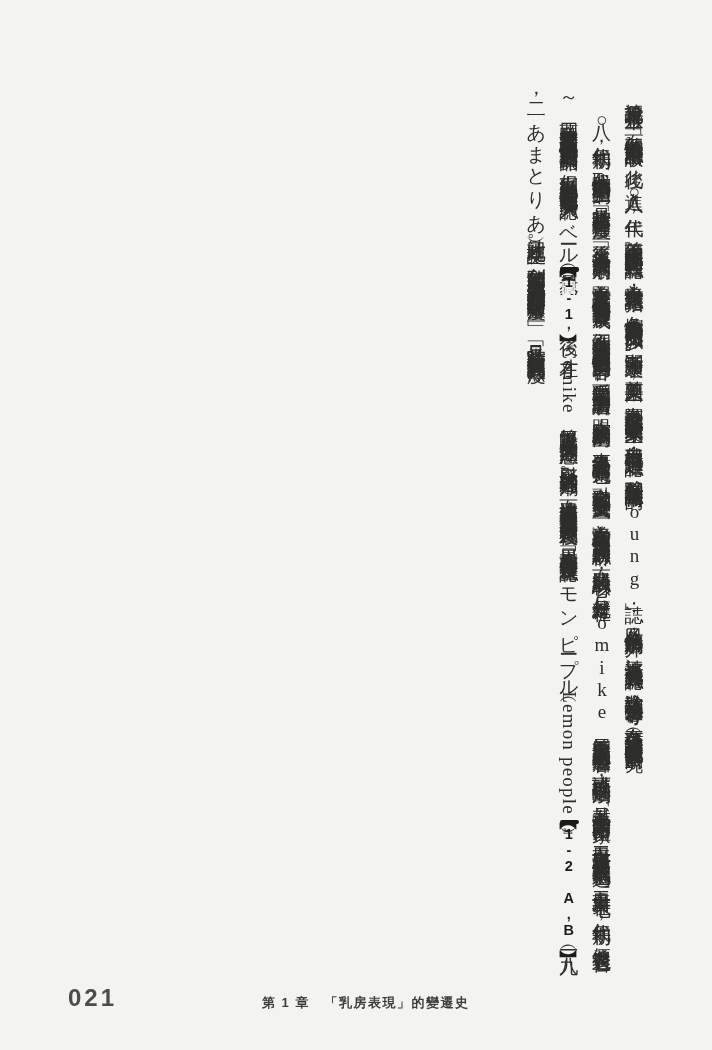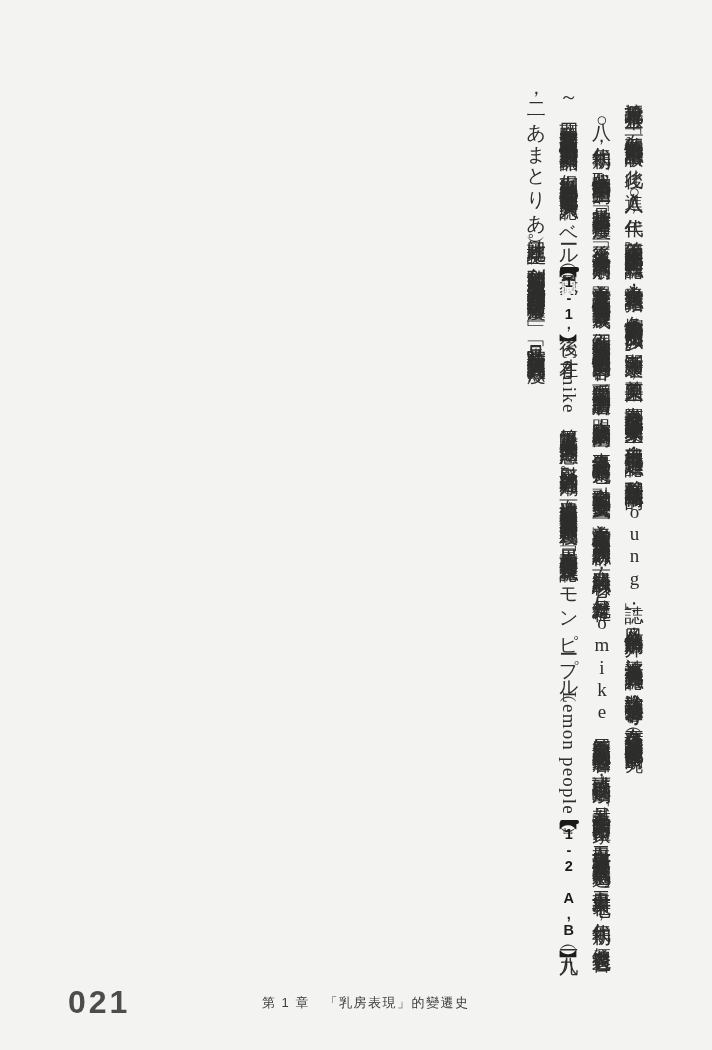--- a/index.html
+++ b/index.html
@@ -46,31 +46,32 @@
     text-orientation:upright;
     font-size:14.5px;
     font-weight:bold;
     letter-spacing:0;
   }
   .footer-pagenum{
     position:absolute;
     left:68px;top:984px;
     font-family:"Liberation Sans","DejaVu Sans",sans-serif;
     font-weight:bold;
-    font-size:32px;
+    font-size:24px;
     letter-spacing:3px;
     color:#4c4c4a;
   }
   .footer-chapter{
     position:absolute;
     left:262px;top:994px;
     font-family:"Liberation Sans","DejaVu Sans",sans-serif;
     font-size:13px;
     letter-spacing:1.5px;
     color:#3d3d3b;
+    font-weight:bold;
   }
 </style>
 </head>
 <body>
 
 <div class="page">
 
   <main class="text-area">
       <p class="para"><span class="seg">據說每月都有八十～一百部的「色情劇畫雜誌」出版。此後，進入八○年代，隨著從御宅文化中誕生的「蘿莉控雜誌」、「美少女漫畫雜誌」抬頭，色情劇畫的銷量開始反比例減少，漸漸開始衰退。其主要原因，在於團塊世代的讀者層開始成家立業，自然地不再購買這類雜誌，移動到青年雜誌等俗稱的「</span><span class="up">Young</span><span class="seg">誌」；以及作為情慾解消媒介，被逐漸漫畫化的寫真雜誌、泳裝雜誌刊物搶走客群等等，存在著各種說法（詳細請參考其他優秀作家的研究）。</span></p>
       <p class="para"><span class="seg">　八○年代初期，取代「色情劇畫」開疆拓土的，是當時被稱為「蘿莉控・漫畫」，後來正名為「美少女漫畫」的類別。「美少女漫畫」雖然是在「色情劇畫」的衰退背景下成長，卻不意味著這個類別的讀者來自原本「色情劇畫」的客群，反而獨立開拓了全新的讀者層。跟走寫實路線的劇畫不同，專為漫畫設計的非寫實角色，融合動漫式的可愛美少女畫風，「美少女漫畫」這個類別快速建立了廣大的粉絲群。而這群粉絲的核心，就是經常在</span><span class="up">Comike</span><span class="seg">等展會買賣同人誌的御宅族客層。或許可以說這個類別，就是在「美少女漫畫」的開山祖作家，吾妻日出夫登場後才有了爆發式的成長也不為過。吾妻日出夫早在七○年代初期，便發表過包含三～四頭身的非寫實漫畫式角色的微色情情節之科幻與喜劇作品；但直到以他為中心的夥伴們在七九年時發表了同人誌『シベール（希貝兒）』</span><span class="figref"><span class="figbr">【</span><span class="figicon">圖</span><span class="fignum">1-1</span><span class="figbr">】</span></span><span class="seg">後，才在Comike等漫展上吸引了廣大御宅族的注意，引發巨大的蘿莉控狂潮。而這波由業餘漫畫家掀起的旋風被商業出版社注意到後，日本最初的「蘿莉控・漫畫雜誌」『レモンピープル（Lemon people）』</span><span class="figref"><span class="figbr">【</span><span class="figicon">圖</span><span class="fignum">1-2 A,B</span><span class="figbr">】</span></span><span class="seg">（一九八二，あまとりあ社）才因此誕生。創刊號的封面上就大大地印著「獨占八二年話題排行榜的蘿莉控・漫畫</span><span class="tcy">!!!</span><span class="seg">」，足見當時「蘿莉控」這個詞的火熱程度。</span></p>

